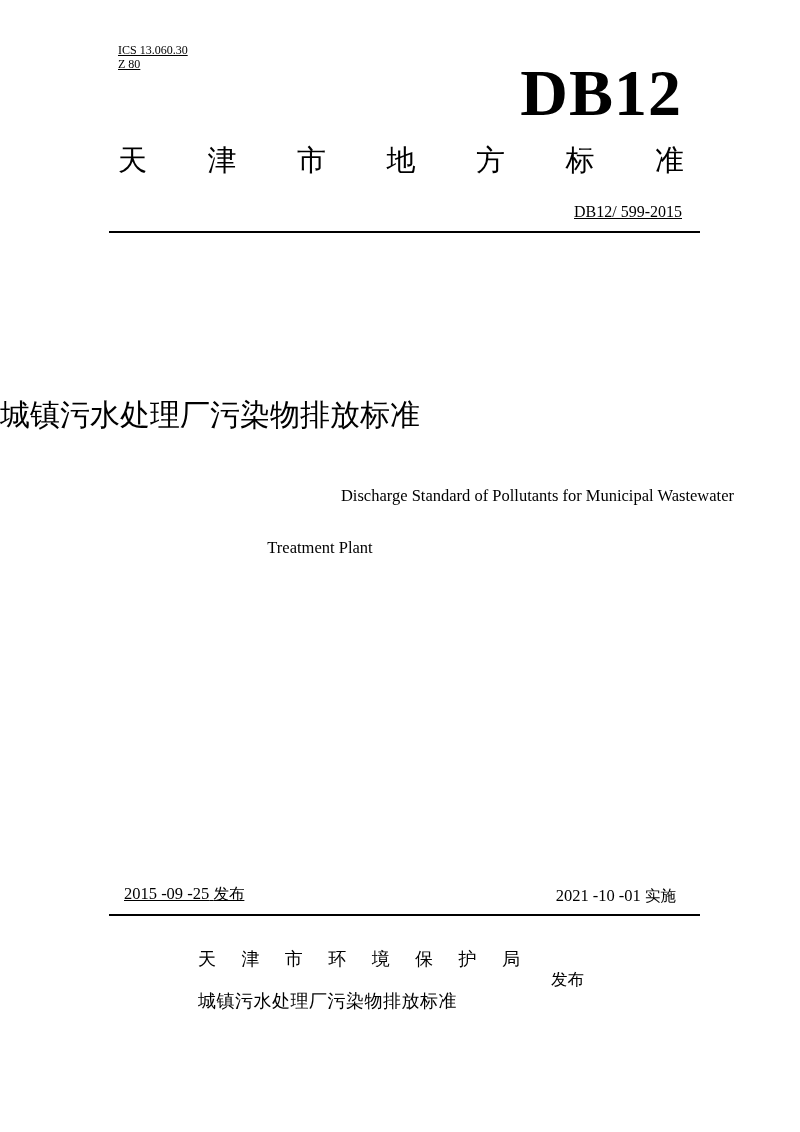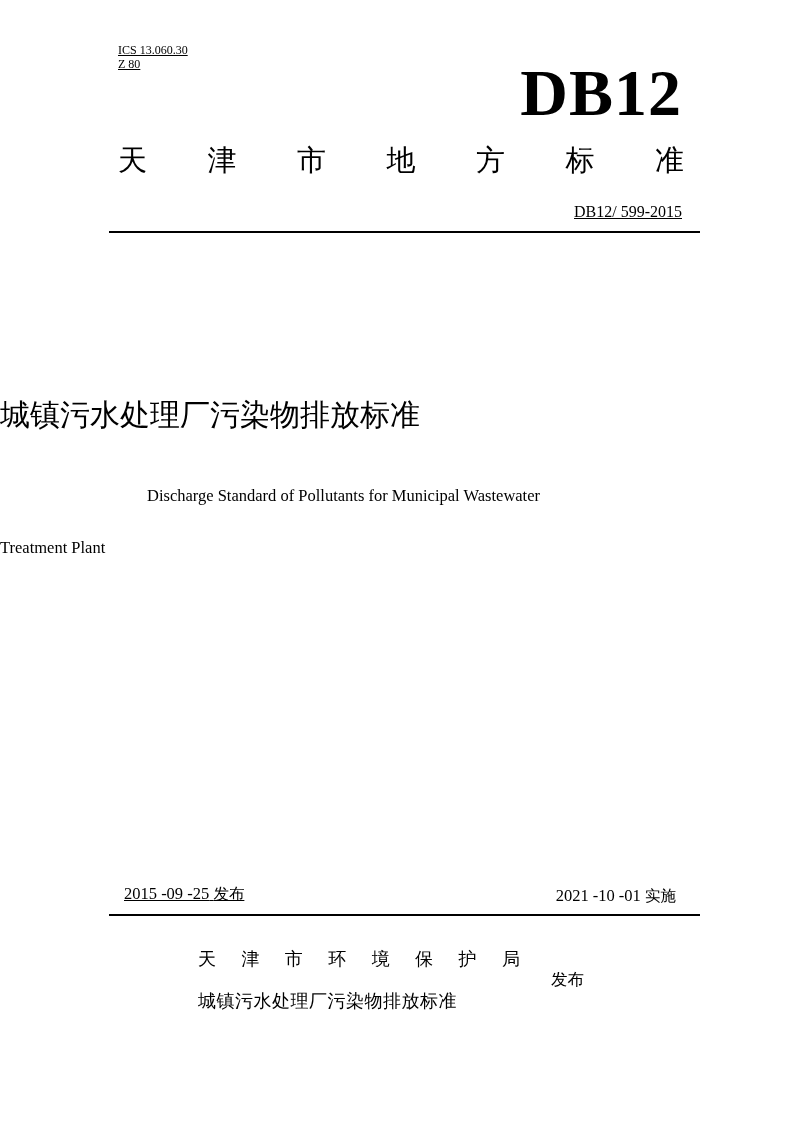--- a/index.html
+++ b/index.html
@@ -50,25 +50,26 @@
     .rule-bottom { top: 914px; }
 
     .title-cn {
       left: 0; width: 684px; top: 394px;
       text-align: left;
       font-size: 30px; line-height: 42px;
     }
 
     .title-en-1 {
       left: 0; width: 687px; top: 485px;
-      text-align: center;
-      font-size: 16.5px; line-height: 22px;
+      text-align: right;
+      font-size: 16.5px; line-height: 22px; padding-left: 47px;
     }
     .title-en-2 {
       left: 0; width: 640px; top: 537px;
+      text-align: center;
       font-size: 16.5px; line-height: 22px;
     }
 
     .date-issue {
       left: 124px; top: 885px;
       font-size: 16.5px; line-height: 18px; white-space: nowrap; text-decoration: underline;
     }
     .date-impl {
       right: 124px; top: 885px;
       font-size: 16.5px; line-height: 22px; white-space: nowrap;

